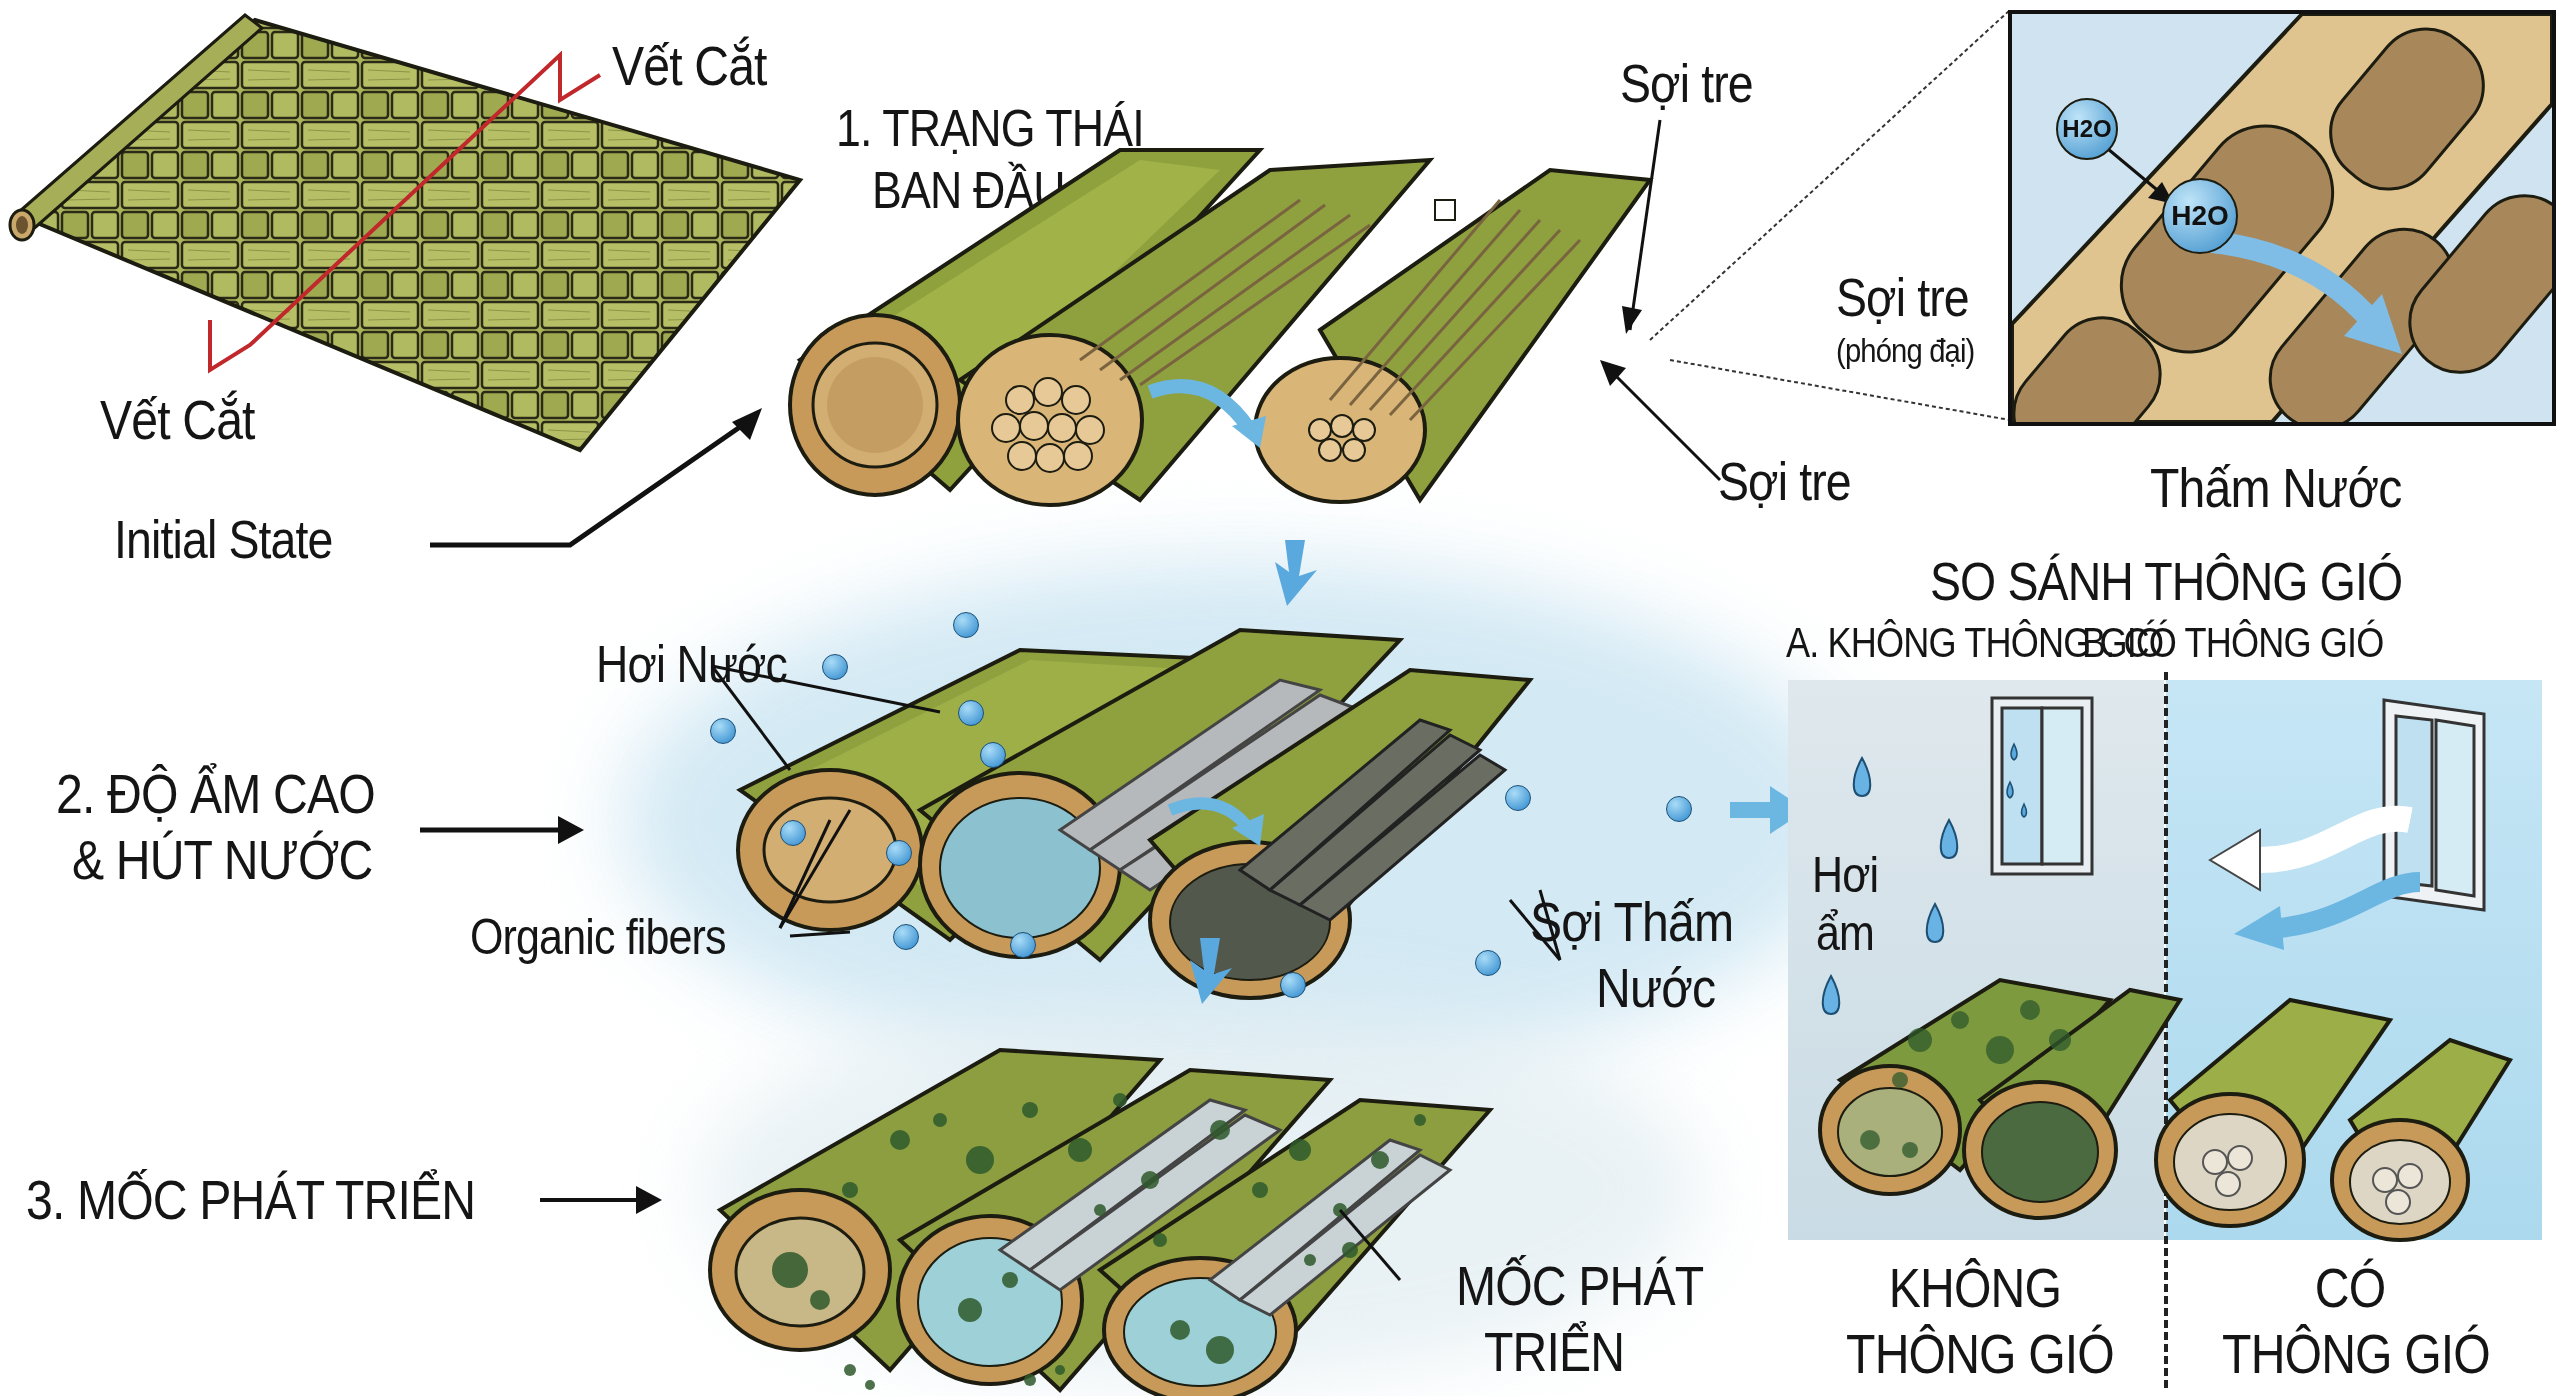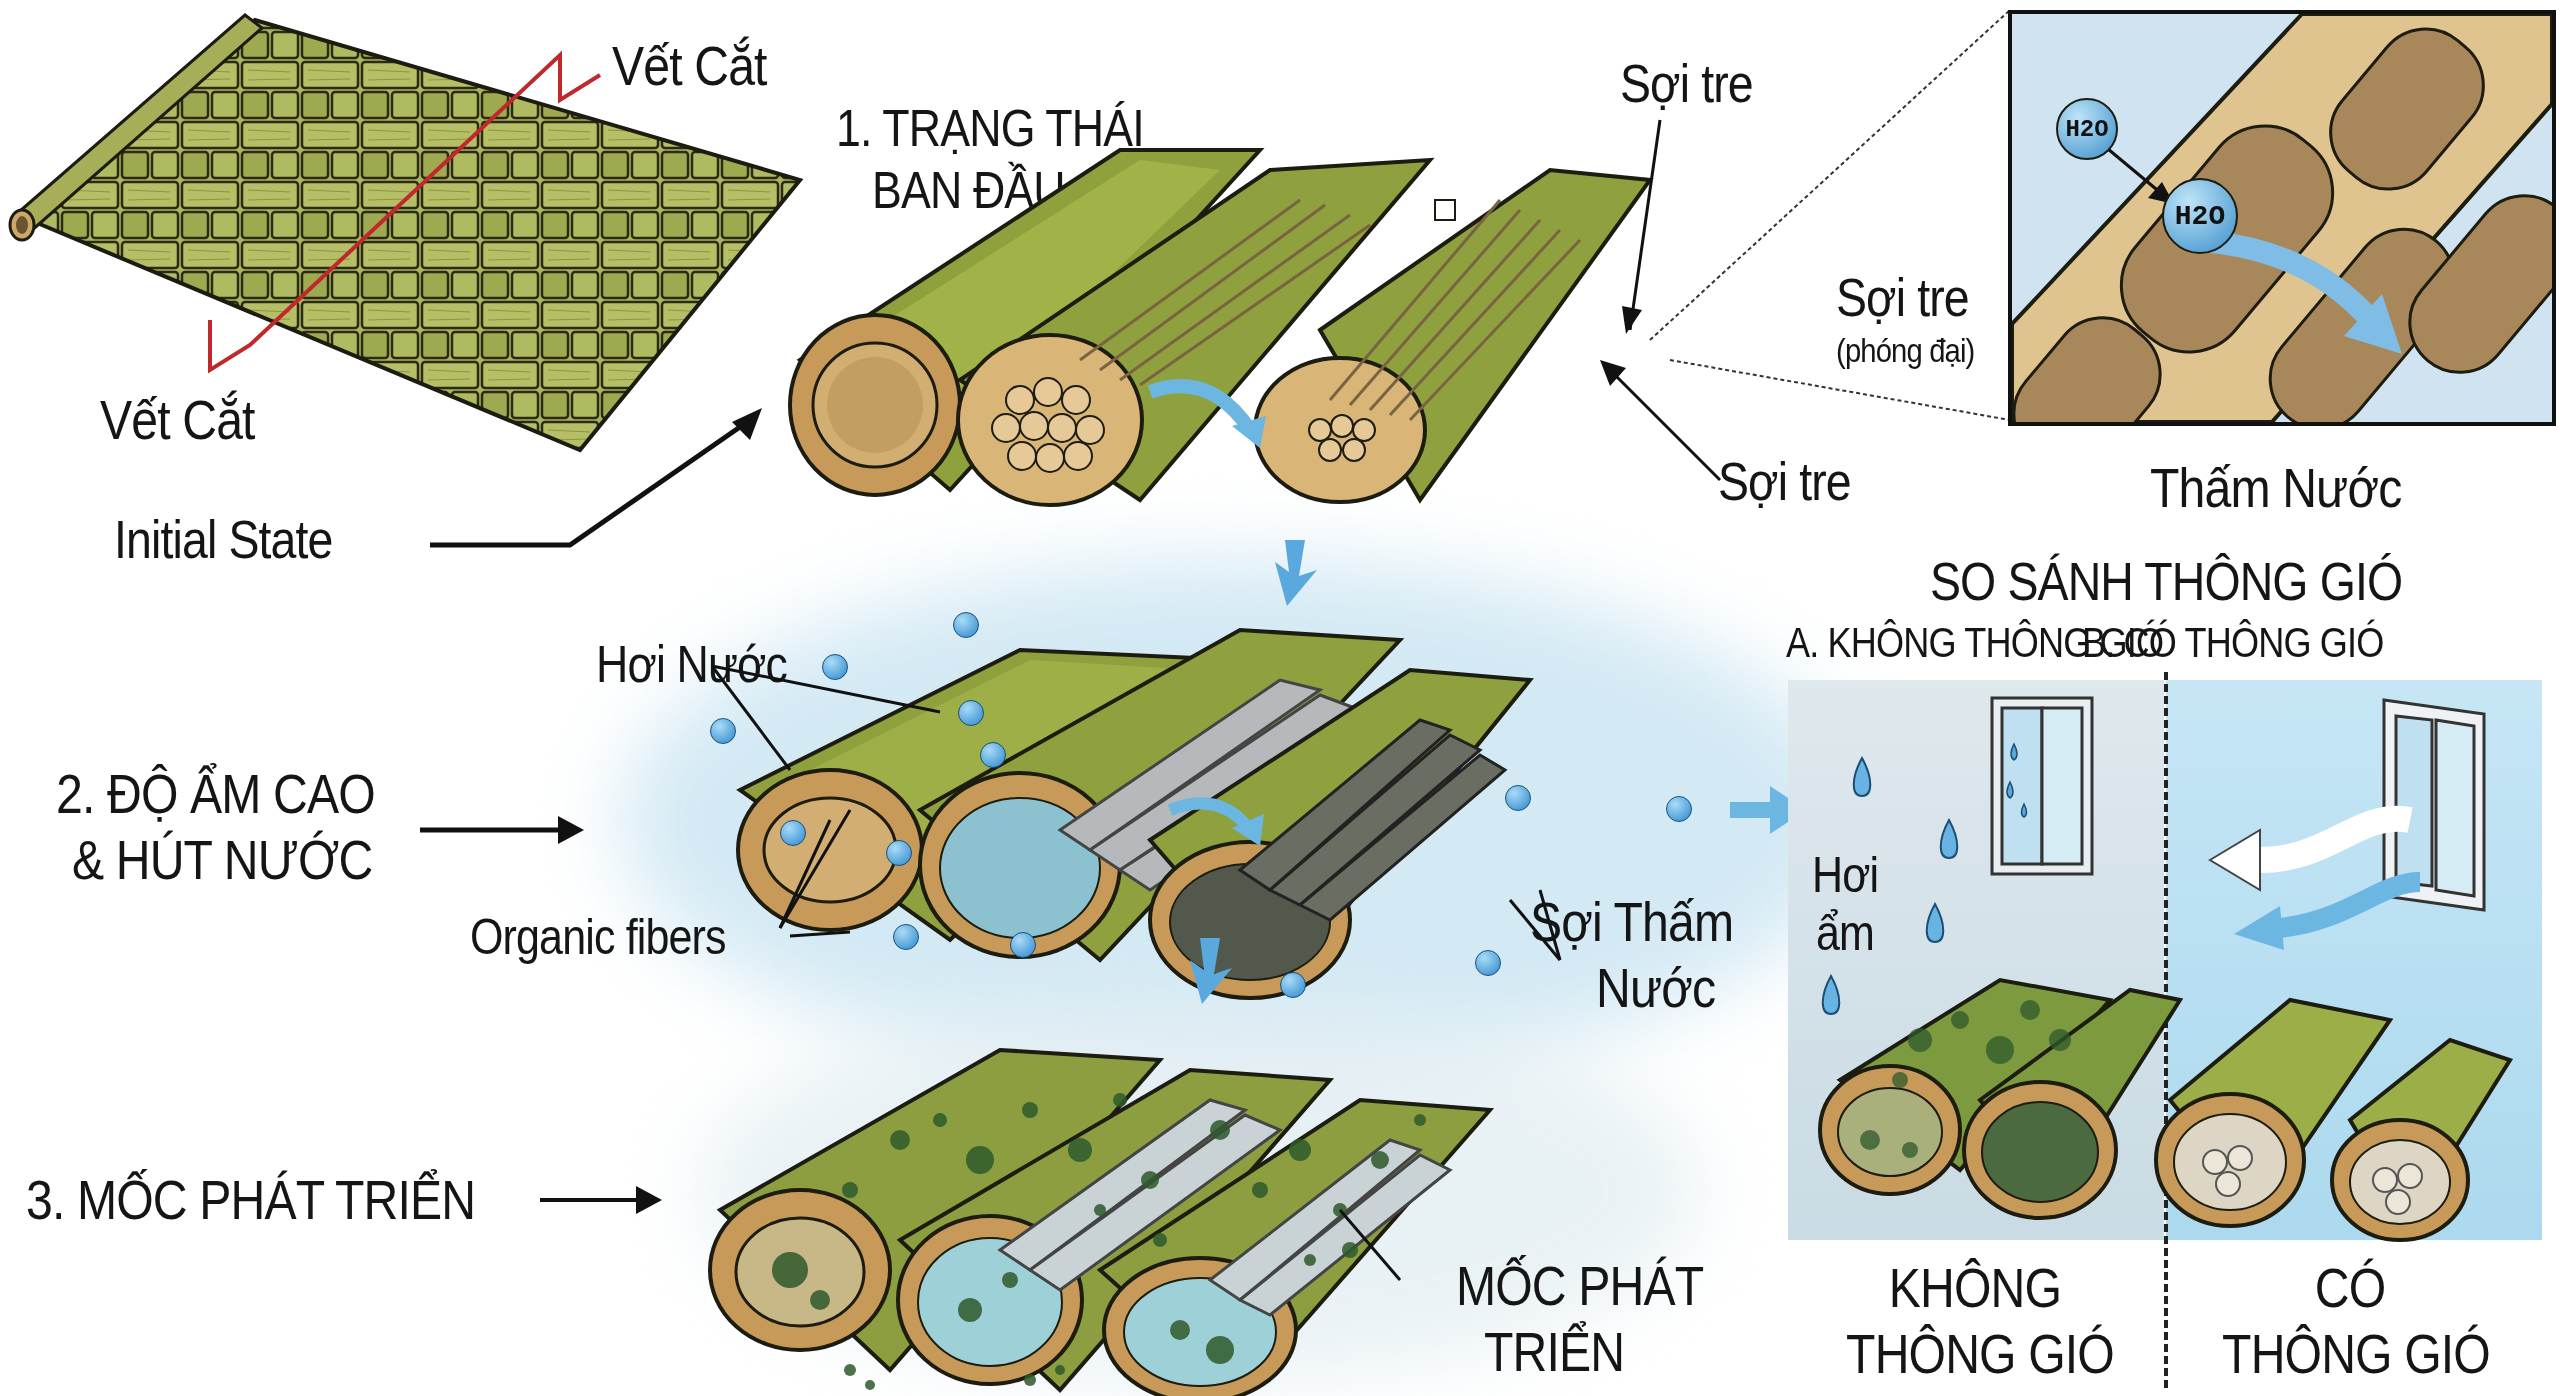--- a/index.html
+++ b/index.html
@@ -1,17 +1,17 @@
 <!DOCTYPE html>
 <html><head>
 <meta charset="utf-8">
 <style>
   html,body{margin:0;padding:0;}
   body{width:2560px;height:1396px;overflow:hidden;background:#ffffff;font-family:"Liberation Sans","DejaVu Sans",sans-serif;color:#111;position:relative;}
-  .abs{position:absolute;font-family:Liberation Mono, monospace;}
+  .abs{position:absolute;}
   .lbl{position:absolute;font-family:"Liberation Sans",sans-serif;font-weight:400;color:#151515;line-height:1.08;white-space:nowrap;letter-spacing:-1px;transform:scaleX(0.86);transform-origin:left top;}
   .c{text-align:center;transform-origin:center top;}
   svg{position:absolute;overflow:visible;}
   .glow{position:absolute;border-radius:50%;filter:blur(40px);}
 </style>
 </head>
 <body>
 
 <div class="glow" style="left:620px;top:560px;width:1240px;height:520px;background:#cfe7f3;opacity:.9;"></div>
 <div class="glow" style="left:700px;top:1000px;width:1000px;height:380px;background:#e3eef2;opacity:.8;"></div>

